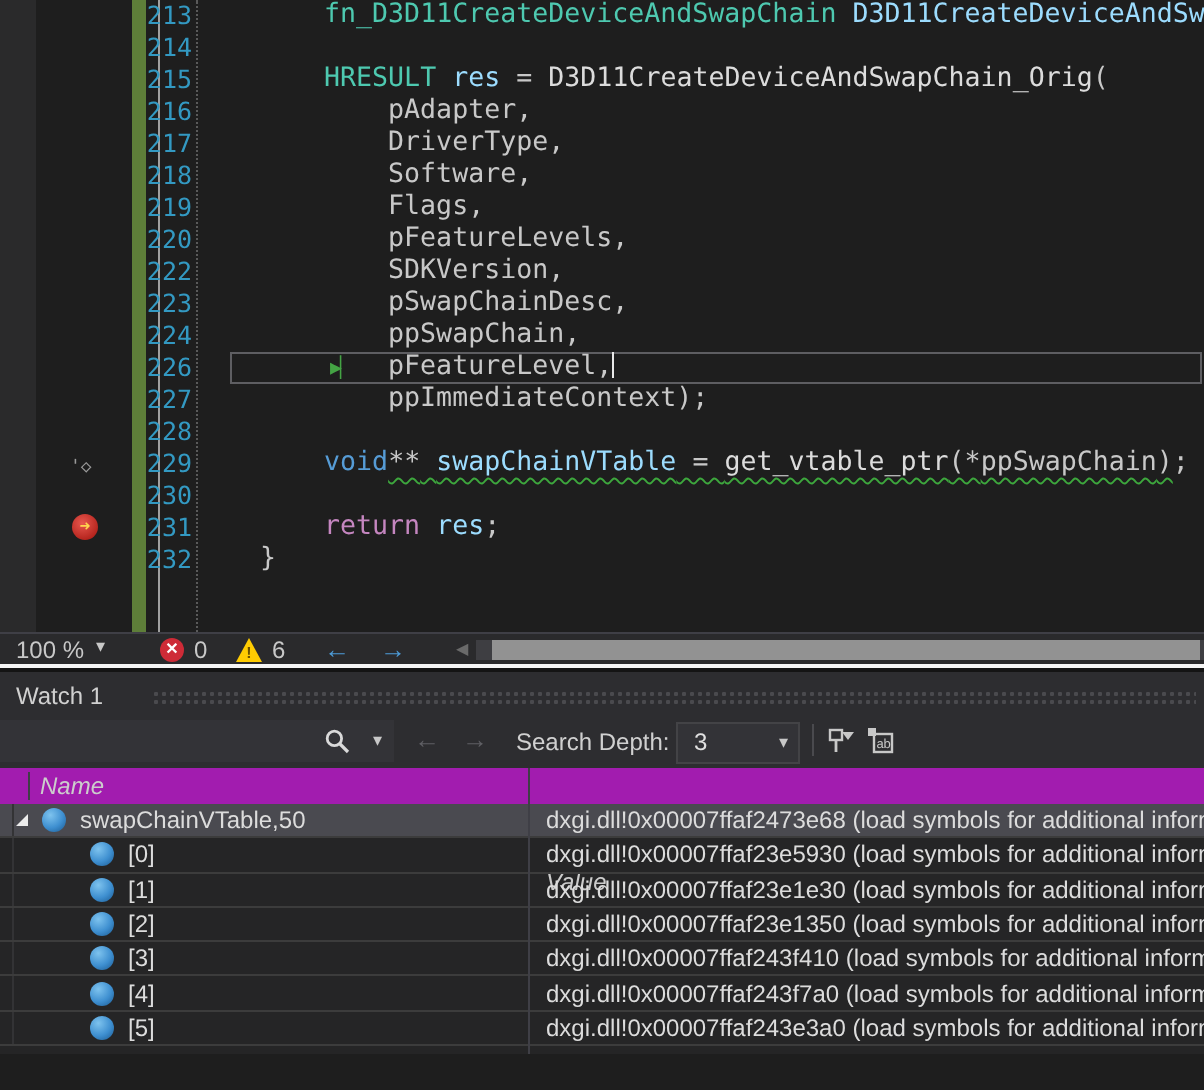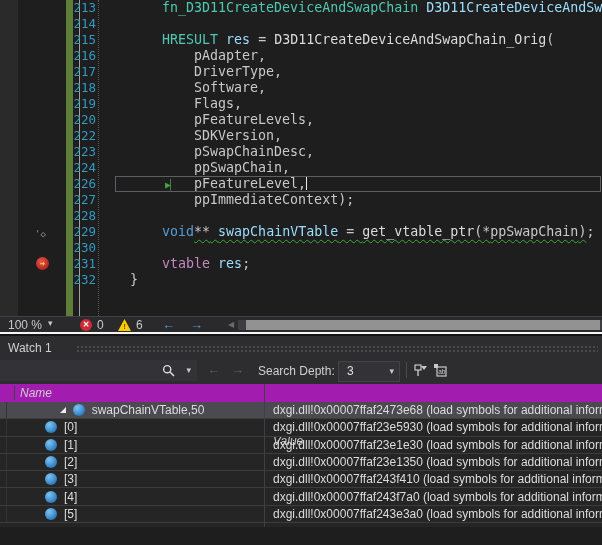--- a/index.html
+++ b/index.html
@@ -172,21 +172,21 @@
           <span class="line-num">229</span>
           <span class="code-text"><span class="tk-pl">    </span><span class="tk-kw">void</span><span class="tk-pl tk-sq">**</span><span class="tk-pl tk-sq"> </span><span class="tk-va tk-sq">swapChainVTable</span><span class="tk-pl tk-sq"> = </span><span class="tk-fn tk-sq">get_vtable_ptr</span><span class="tk-pl tk-sq">(*</span><span class="tk-pl tk-sq">ppSwapChain</span><span class="tk-pl tk-sq">)</span><span class="tk-pl">;</span></span>
         </div>
         <div class="code-line">
           <span class="line-num">230</span>
           <span class="code-text"></span>
         </div>
         <div class="code-line">
           <span class="bp-glyph"><span class="bp-arrow">➜</span></span>
           <span class="line-num">231</span>
-          <span class="code-text"><span class="tk-pl">    </span><span class="tk-ct">vtable</span><span class="tk-pl"> </span><span class="tk-va">res</span><span class="tk-pl">;</span></span>
+          <span class="code-text"><span class="tk-pl">    </span><span class="tk-ct">return</span><span class="tk-pl"> </span><span class="tk-va">res</span><span class="tk-pl">;</span></span>
         </div>
         <div class="code-line">
           <span class="line-num">232</span>
           <span class="code-text"><span class="tk-pl">}</span></span>
         </div>
       </div>
   </div>
 
   <div id="editor-bar">
     <span id="zoom-control">100 %</span>
@@ -243,21 +243,21 @@
 
     <div id="watch-grid">
       <div id="grid-header">
         <div id="hdr-gutter-line"></div>
         <span id="col-name">Name</span>
         <span id="col-value">Value</span>
       </div>
       <div id="rows">
           <div class="w-row sel">
             <div class="gutter-line"></div>
-            <div class="w-name" style="padding-left: 0; justify-content: center;">
+            <div class="w-name" style="padding-left: 8px;">
               <span class="tri"></span>
               <span class="ball"></span>
               <span class="w-label">swapChainVTable,50</span>
             </div>
             <div class="w-value">dxgi.dll!0x00007ffaf2473e68 (load symbols for additional information)</div>
           </div>
           <div class="w-row">
             <div class="gutter-line"></div>
             <div class="w-name" style="padding-left: 32px;">
               <span class="tri hid"></span>

